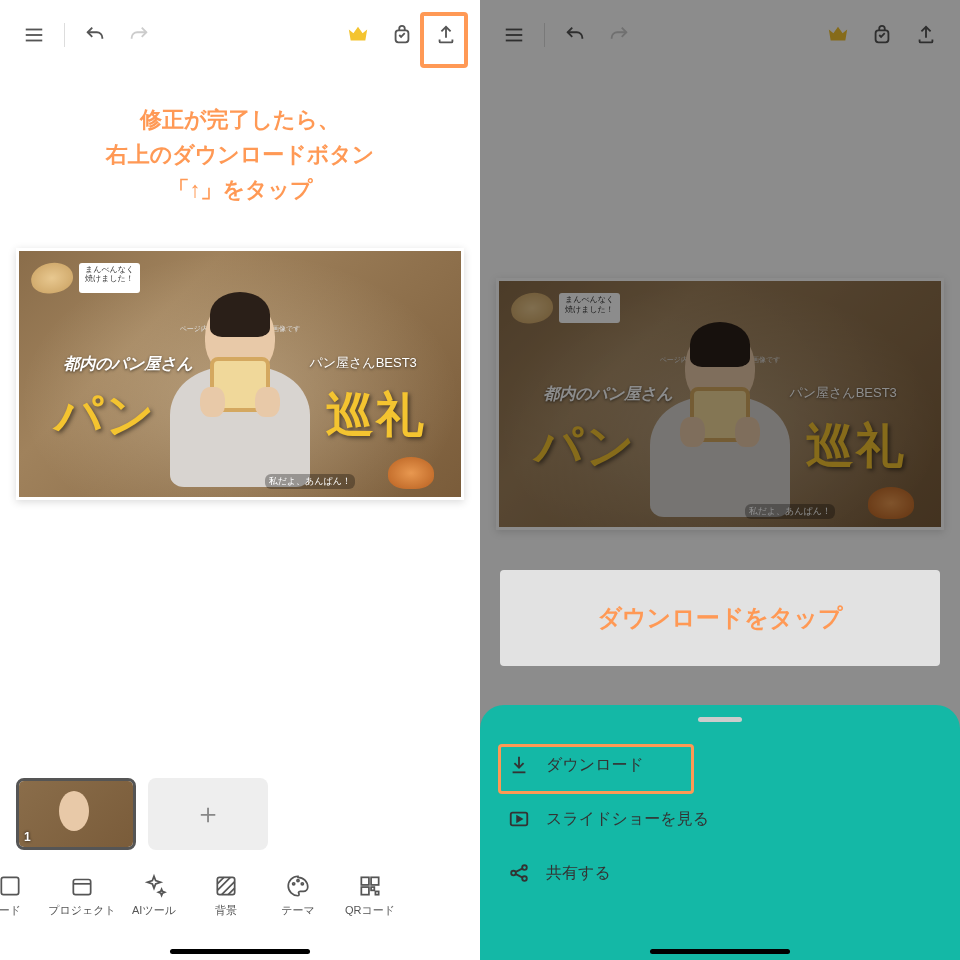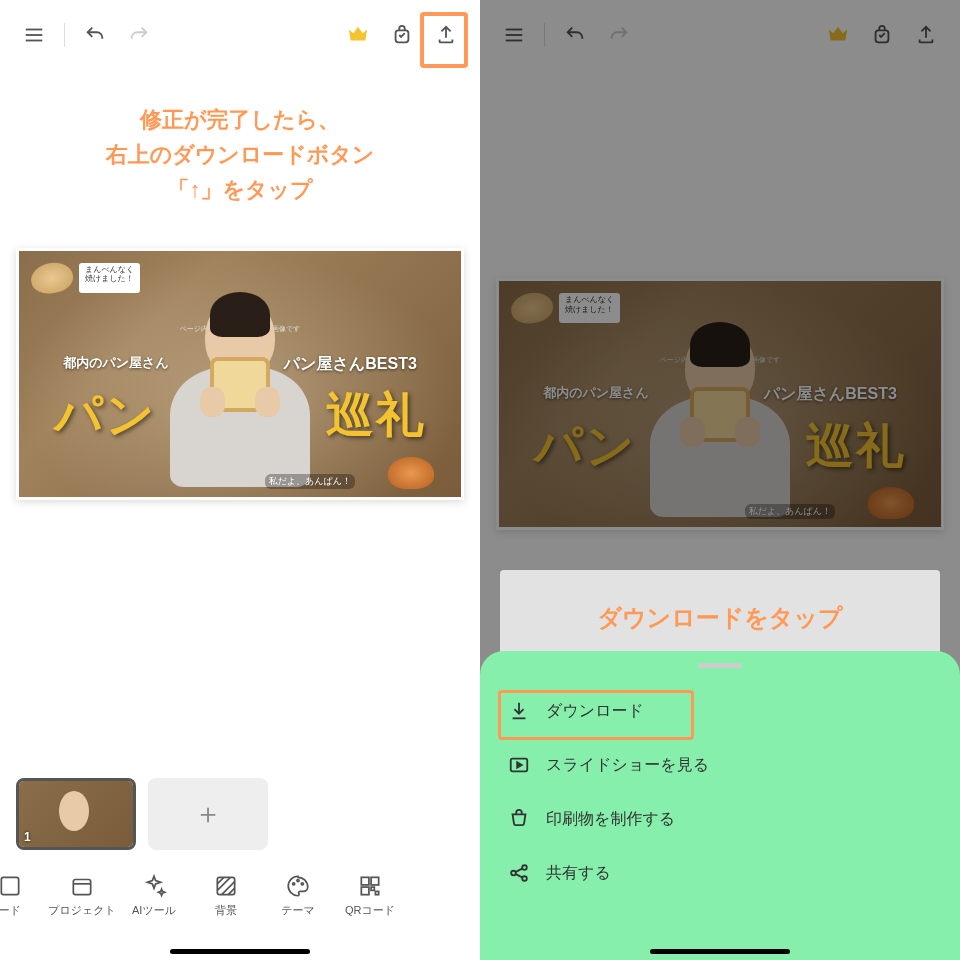--- a/index.html
+++ b/index.html
@@ -21,22 +21,22 @@
 
 .callout { margin: 16px 20px; background: rgba(255,255,255,0.7); padding: 16px 12px; text-align: center; font-size: 22px; font-weight: 600; line-height: 1.6; color: #ff9955; border-radius: 4px; position: relative; z-index: 8; }
 
 
 .canvas-wrap { margin: 8px 16px; position: relative; }
 .canvas { width: 100%; aspect-ratio: 16/9; background: linear-gradient(135deg, #8a6d4a 0%, #a0825c 30%, #7a5c3a 100%); border: 3px solid #fff; box-shadow: 0 2px 8px rgba(0,0,0,0.15); position: relative; overflow: hidden; }
 .canvas::before { content: ""; position: absolute; inset: 0; background: radial-gradient(ellipse at 50% 60%, rgba(255,240,210,0.3), transparent 70%); }
 .canvas .bread-badge { position: absolute; top: 12px; left: 12px; display: flex; gap: 6px; }
 .canvas .bread-badge .bread-ico { width: 42px; height: 30px; background: radial-gradient(ellipse, #e8c890, #c9a060); border-radius: 50% 50% 45% 45%; transform: rotate(-10deg); }
 .canvas .bread-badge .bread-txt { background: #fff; padding: 2px 6px; font-size: 8px; border-radius: 3px; color: #333; white-space: pre-line; line-height: 1.2; }
-.canvas .sub-l { position: absolute; top: 42%; left: 10%; color: #fff; font-size: 13px; font-weight: 600; text-shadow: 0 1px 3px rgba(0,0,0,0.6); }
-.canvas .sub-r { position: absolute; top: 42%; right: 10%; color: #fff; font-size: 16px; font-weight: 700; text-shadow: 0 1px 3px rgba(0,0,0,0.6); text-align: right; }
+.canvas .sub-l { position: absolute; top: 42%; left: 10%; color: #fff; font-size: 16px; font-weight: 600; text-shadow: 0 1px 3px rgba(0,0,0,0.6); font-style: italic; }
+.canvas .sub-r { position: absolute; top: 42%; right: 10%; color: #fff; font-size: 13px; font-weight: 400; text-shadow: 0 1px 3px rgba(0,0,0,0.6); text-align: right; }
 .canvas .title-l { position: absolute; bottom: 20%; left: 8%; font-size: 48px; font-weight: 900; color: #f4c430; text-shadow: 2px 2px 4px rgba(0,0,0,0.5); letter-spacing: 2px; }
 .canvas .title-r { position: absolute; bottom: 20%; right: 8%; font-size: 48px; font-weight: 900; color: #f4c430; text-shadow: 2px 2px 4px rgba(0,0,0,0.5); letter-spacing: 2px; }
 .canvas .person { position: absolute; left: 50%; bottom: 0; transform: translateX(-50%); width: 160px; height: 200px; }
 .canvas .person .head { width: 70px; height: 80px; background: #e8c9a8; border-radius: 50% 50% 45% 45%; margin: 0 auto; position: relative; }
 .canvas .person .hair { position: absolute; top: -5px; left: 5px; right: 5px; height: 45px; background: #2a1f18; border-radius: 50% 50% 20% 20%; }
 .canvas .person .body { width: 140px; height: 120px; background: #d8d4d0; border-radius: 40% 40% 10% 10%; margin: -10px auto 0; }
 .canvas .person .toast { position: absolute; top: 60px; left: 50%; transform: translateX(-50%); width: 60px; height: 55px; background: #f0d89a; border: 4px solid #d4a860; border-radius: 8px; }
 .canvas .person .hands { position: absolute; top: 90px; left: 50%; transform: translateX(-50%); width: 80px; height: 30px; }
 .canvas .person .hands::before, .canvas .person .hands::after { content:""; position:absolute; width:25px; height:30px; background:#e8c9a8; border-radius:40%; }
 .canvas .person .hands::before { left:0; } .canvas .person .hands::after { right:0; }
@@ -56,21 +56,21 @@
 
 .bottom-tabs { position: absolute; bottom: 18px; left: 0; right: 0; display: flex; justify-content: flex-start; padding: 8px 4px 24px; }
 .btab { display: flex; flex-direction: column; align-items: center; gap: 4px; font-size: 11px; color: #555; width: 72px; }
 .btab svg { width: 26px; height: 26px; }
 .btab.cut { margin-left: -30px; }
 
 
 .home-ind { position: absolute; bottom: 6px; left: 50%; transform: translateX(-50%); width: 140px; height: 5px; background: #000; border-radius: 3px; z-index: 20; }
 
 
-.sheet { position: absolute; bottom: 0; left: 0; right: 0; background: #86efac; border-radius: 24px 24px 0 0; z-index: 10; padding: 12px 0 60px; }
+.sheet { position: absolute; bottom: 0; left: 0; right: 0; background: #14b8a6; border-radius: 24px 24px 0 0; z-index: 10; padding: 12px 0 60px; }
 .sheet .handle { width: 44px; height: 5px; background: #ccc; border-radius: 3px; margin: 0 auto 16px; }
 .sheet-item { display: flex; align-items: center; gap: 16px; padding: 16px 28px; font-size: 16px; color: #333; }
 .sheet-item svg { width: 22px; height: 22px; flex-shrink: 0; }
 .sheet-item.hl { position: relative; }
 .sheet-item.hl::before { content:""; position:absolute; left:18px; top:6px; width:190px; height:44px; border:3px solid #ff9955; border-radius:4px; }
 
 .right .callout2 { position: absolute; top: 570px; left: 20px; right: 20px; background: rgba(255,255,255,0.75); padding: 32px; text-align: center; font-size: 24px; font-weight: 600; color: #ff9955; z-index: 8; border-radius: 4px; }
 </style>
 </head>
 <body>
@@ -300,27 +300,20 @@
     </div>
     <div class="sheet-item">
       <svg viewBox="0 0 24 24" fill="none" stroke="currentColor" stroke-width="2">
           <rect x="3" y="5" width="18" height="14" rx="2"></rect>
           <path d="M10 9l5 3-5 3z" fill="currentColor"></path>
         </svg>
       <span>スライドショーを見る</span>
     </div>
     <div class="sheet-item">
       <svg viewBox="0 0 24 24" fill="none" stroke="currentColor" stroke-width="2">
-          <path d="M5 7h14l-1.5 10a2 2 0 01-2 1.7h-7a2 2 0 01-2-1.7L5 7z"></path>
-          <path d="M9 7V5a3 3 0 016 0v2"></path>
-        </svg>
-      <span>印刷物を制作する</span>
-    </div>
-    <div class="sheet-item">
-      <svg viewBox="0 0 24 24" fill="none" stroke="currentColor" stroke-width="2">
           <circle cx="6" cy="12" r="2.5"></circle>
           <circle cx="18" cy="6" r="2.5"></circle>
           <circle cx="18" cy="18" r="2.5"></circle>
           <line x1="8" y1="11" x2="16" y2="7"></line>
           <line x1="8" y1="13" x2="16" y2="17"></line>
         </svg>
       <span>共有する</span>
     </div>
   </div>
   <div class="home-ind"></div>

